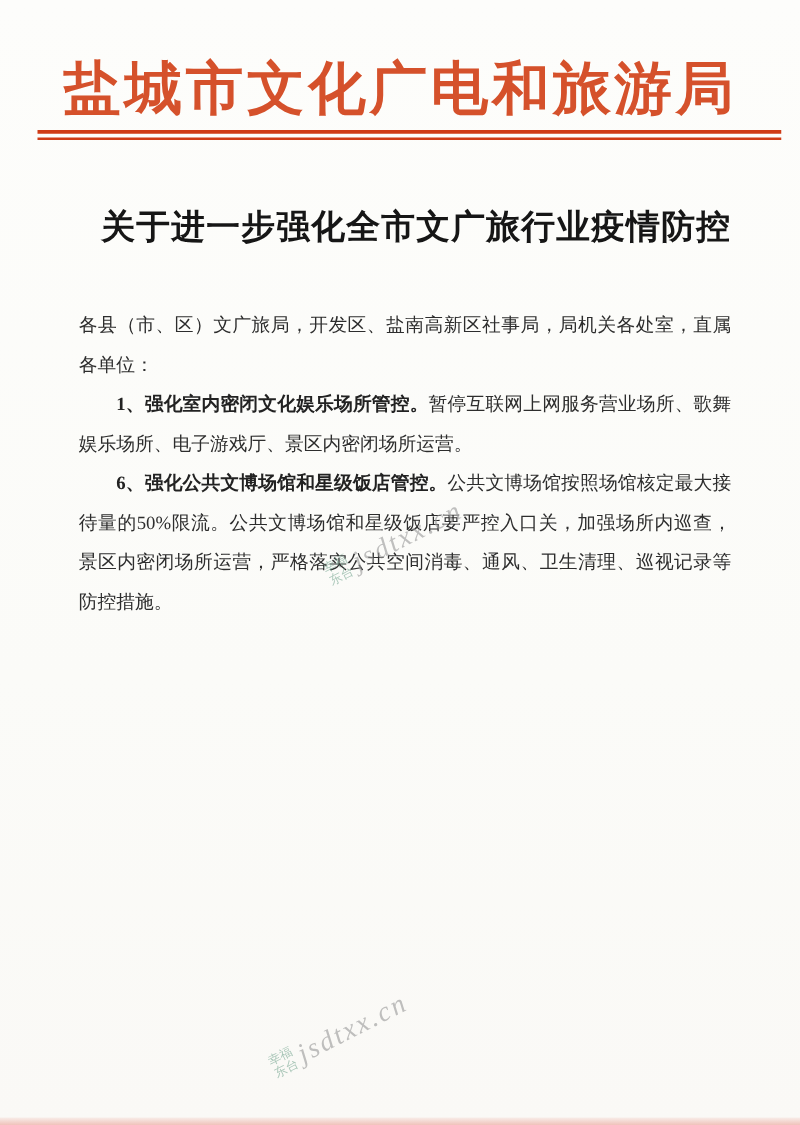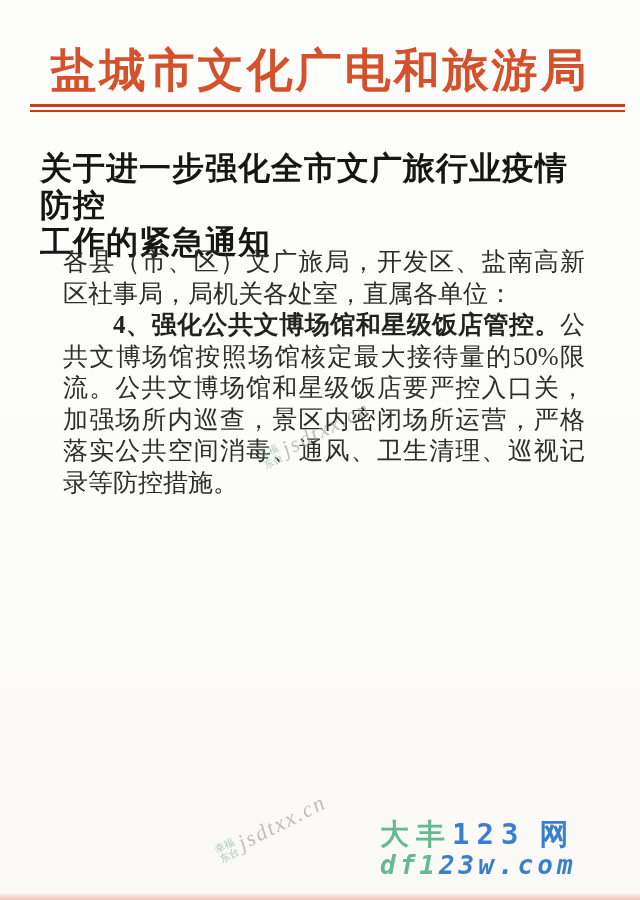--- a/index.html
+++ b/index.html
@@ -19,28 +19,29 @@
     font-size:46px;font-weight:700;
     color:var(--letterhead-red,#d5512b);
     letter-spacing:3px;
     white-space:nowrap;
   }
   .rule{position:absolute;top:104px;left:30px;width:595px;}
   .rule-top{height:3px;background:var(--rule-red,#cf3b16);}
   .rule-bottom{height:2px;margin-top:3px;background:var(--rule-red,#cf3b16);}
   
   .doc-title{
-    position:absolute;top:150px;left:40px;width:560px;margin:0;
-    font-size:32px;line-height:37px;font-weight:700;
+    position:absolute;top:150px;left:40px;width:560px;margin:13px;
+    text-align:center;
+    font-size:27px;line-height:37px;font-weight:700;
     color:#161616;letter-spacing:1px;
   }
   
   .body{
     position:absolute;top:246px;left:63px;width:522px;
-    font-size:25px;line-height:31.5px;
+    font-size:15px;line-height:31.5px;
     color:#2d2d2d;
     text-align:justify;text-justify:inter-character;
   }
   .para{margin:0;}
   .para.indent{text-indent:2em;}
   .para strong{font-weight:700;color:#222;}
   
   .wm-diag{
     position:absolute;display:flex;align-items:center;gap:4px;
     transform:rotate(-27deg);transform-origin:left center;
@@ -72,43 +73,40 @@
 
 <div class="page">
 
   <div class="letterhead">盐城市文化广电和旅游局</div>
 
   <div class="rule">
     <div class="rule-top"></div>
     <div class="rule-bottom"></div>
   </div>
 
-  <h1 class="doc-title"><span>关于进一步强化全市文广旅行业疫情防控</span><br><span>工作的紧急通知</span></h1>
+  <h1 class="doc-title"><span>关于进一步强化全市文广旅行业疫情防控</span><br></h1>
 
   <div class="body">
       <p class="para"><span>各县（市、区）文广旅局，开发区、盐南高新区社事局，局机关各处室，直属各单位：</span></p>
-      <p class="para indent"><strong>4、强化公共文博场馆和星级饭店管控。</strong><span>公共文博场馆按照场馆核定最大接待量的50%限流。公共文博场馆和星级饭店要严控入口关，加强场所内巡查，景区内密闭场所运营，严格落实公共空间消毒、通风、卫生清理、巡视记录等防控措施。</span></p>
+      <p class="para indent"><strong>1、强化室内密闭文化娱乐场所管控。</strong><span>暂停互联网上网服务营业场所、歌舞娱乐场所、电子游戏厅、景区内密闭场所运营。</span></p>
+      <p class="para indent"><strong>6、强化公共文博场馆和星级饭店管控。</strong><span>公共文博场馆按照场馆核定最大接待量的50%限流。公共文博场馆和星级饭店要严控入口关，加强场所内巡查，景区内密闭场所运营，严格落实公共空间消毒、通风、卫生清理、巡视记录等防控措施。</span></p>
     </div>
 
   <div class="wm-diag wm-diag-1">
     <span class="wm-small">
         <span>幸福</span>
         <span>东台</span>
       </span>
     <span class="wm-main">jsdtxx.cn</span>
   </div>
 
   <div class="wm-diag wm-diag-2">
     <span class="wm-small">
         <span>幸福</span>
         <span>东台</span>
       </span>
     <span class="wm-main">jsdtxx.cn</span>
   </div>
 
-  <div class="wm-site">
-    <div class="wm-site-line1"><span class="wm-green">大丰</span><span class="wm-blue">123</span><span class="wm-blue wm-net">网</span></div>
-    <div class="wm-site-line2"><span class="wm-green">df1</span><span class="wm-blue">23w.com</span></div>
-  </div>
 
   <div class="bottom-strip"></div>
 
 </div>
 
 </body></html>

